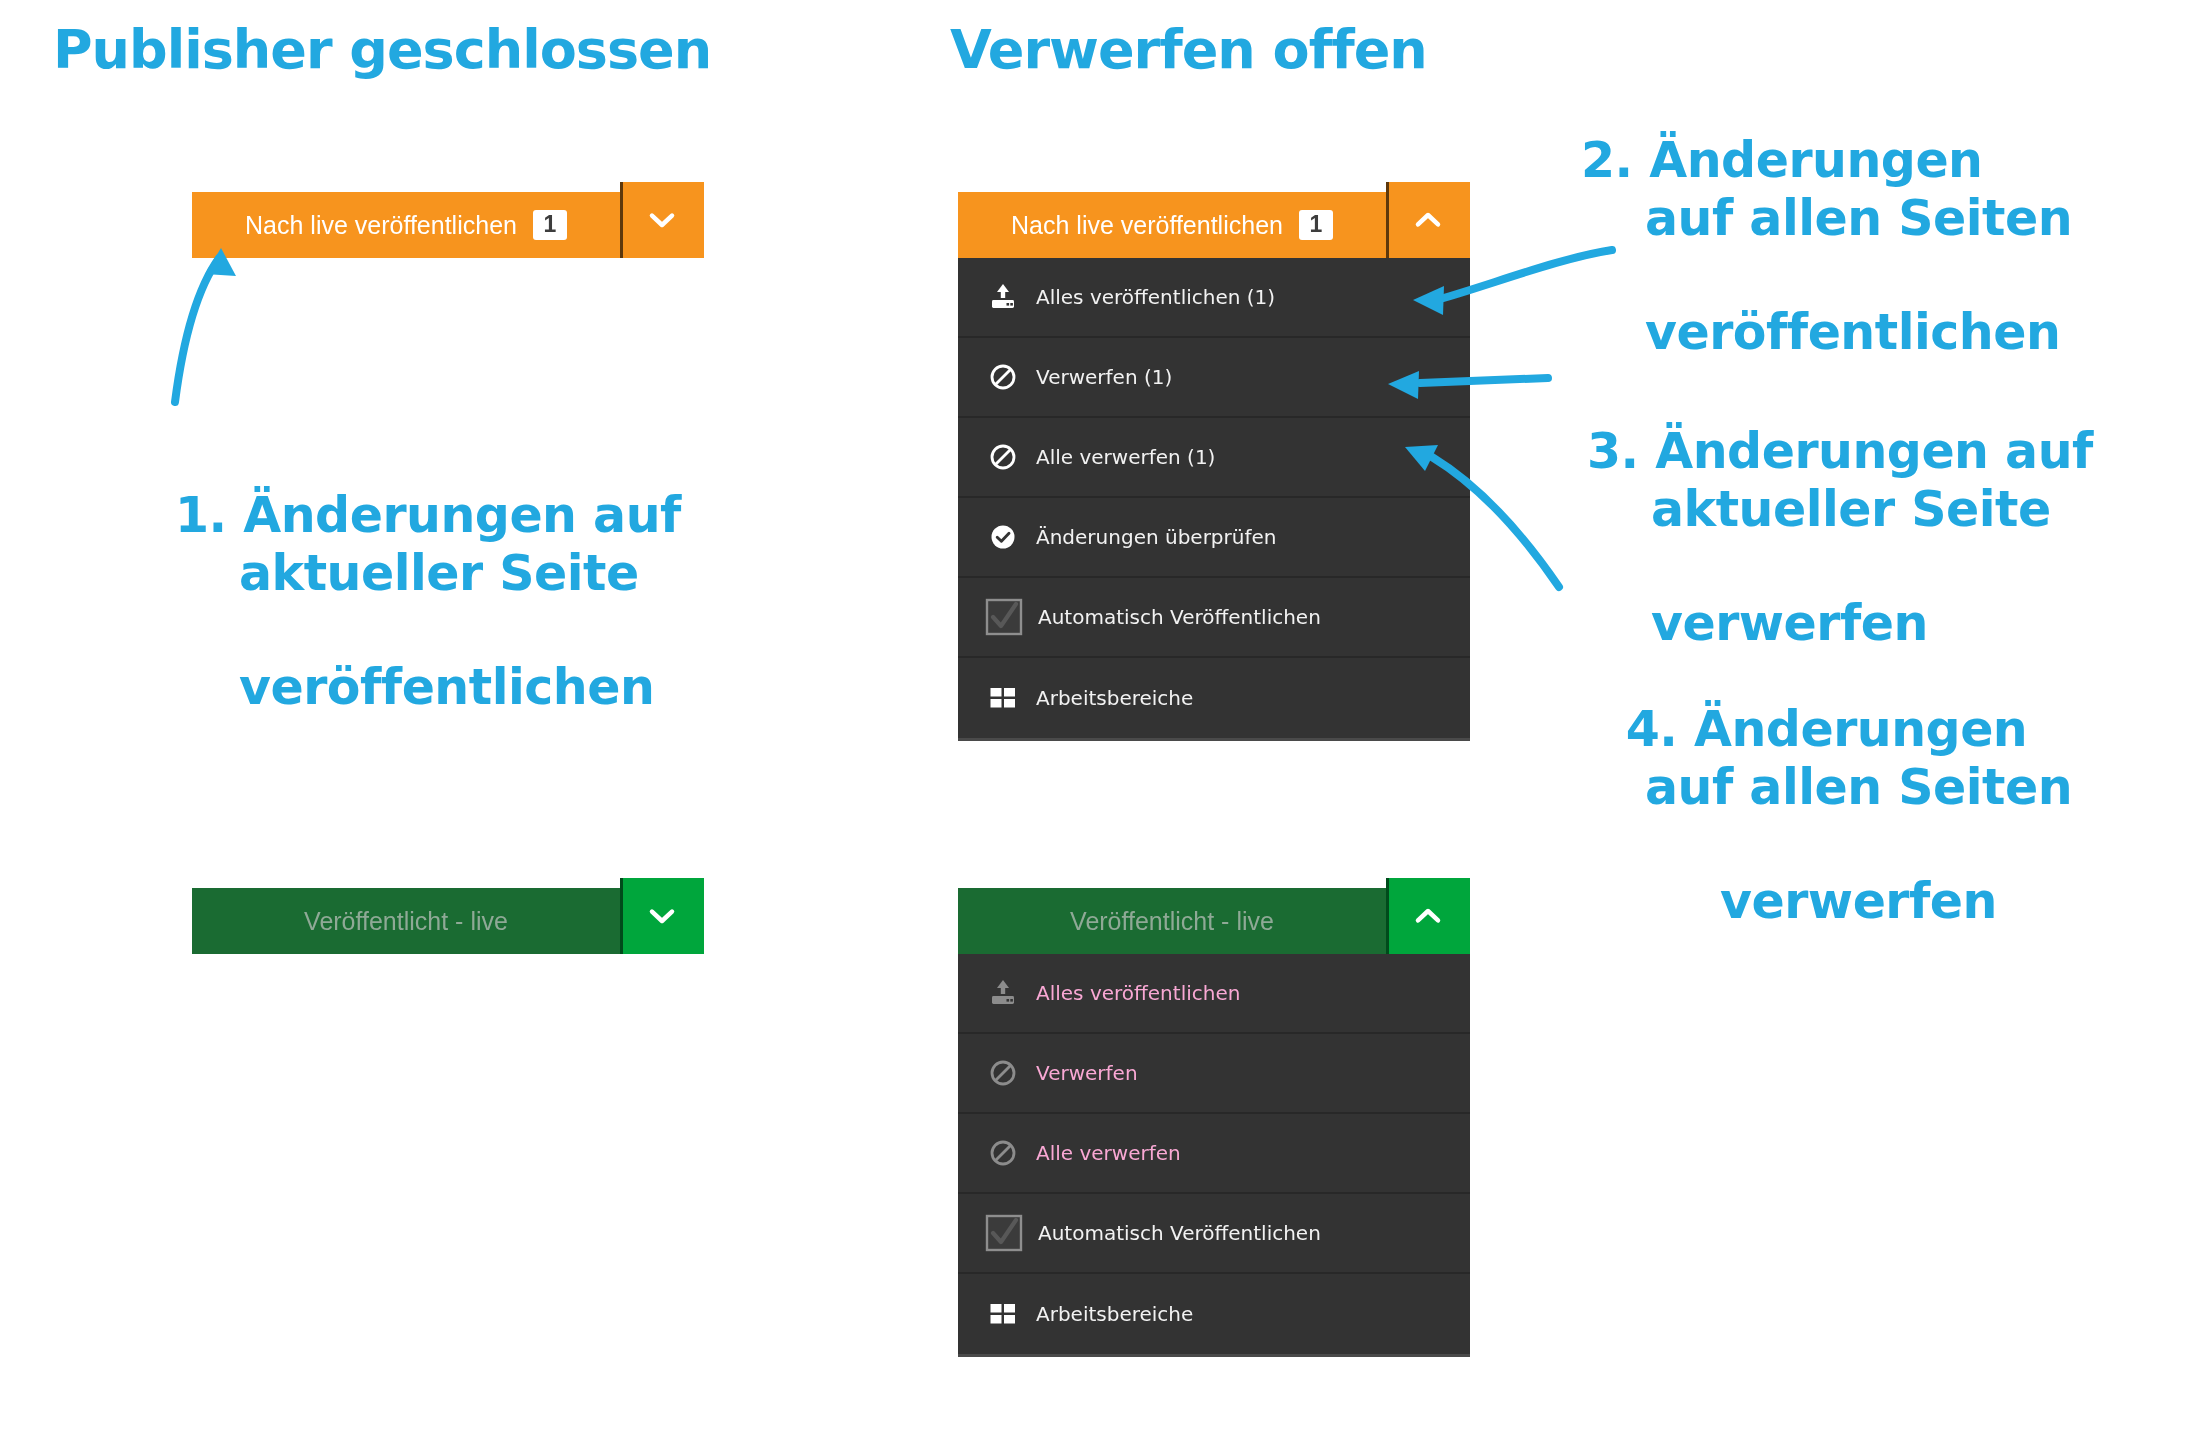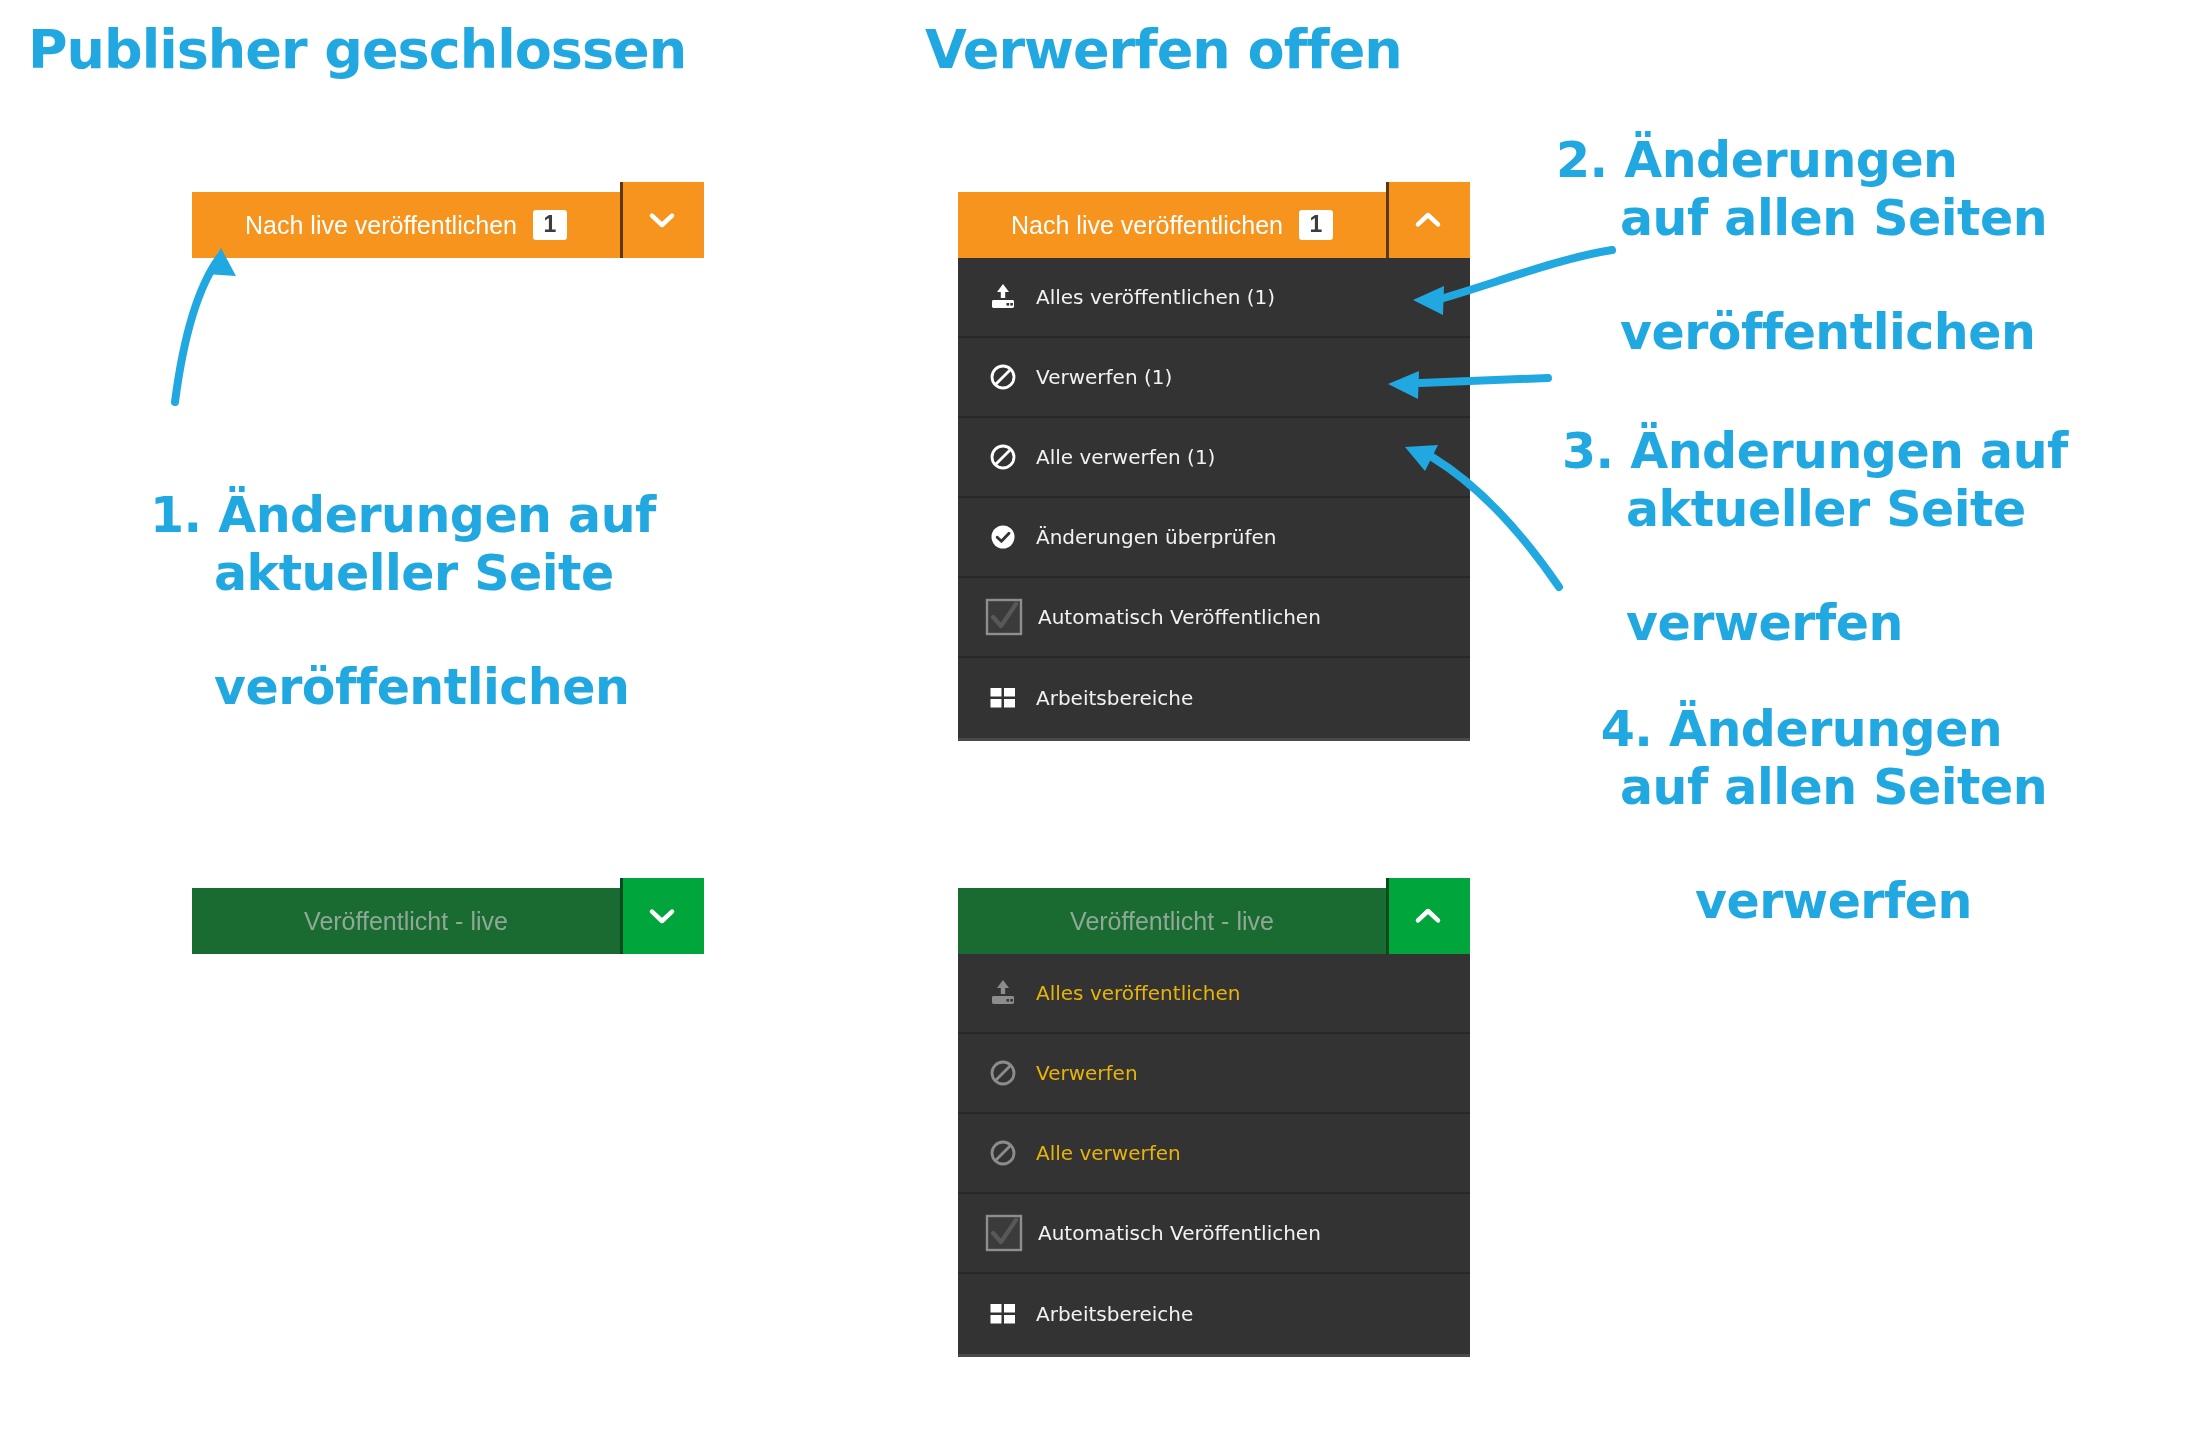--- a/index.html
+++ b/index.html
@@ -18,20 +18,21 @@
 
   
   .anno {
     position: absolute;
     color: #22A8E0;
     font-family: "DejaVu Sans", sans-serif;
     font-weight: bold;
     line-height: 1.17;
     white-space: pre-line;
     letter-spacing: -0.5px;
+    margin-left: 25px;
   }
   .section-title {
     font-size: 54px;
     letter-spacing: -1px;
   }
   .callout {
     font-size: 49px;
   }
   .callout .indent { display: block; padding-left: 64px; }
 
@@ -112,21 +113,21 @@
     gap: 18px;
     height: 80px;
     padding: 0 0 0 30px;
     box-sizing: border-box;
     border-bottom: 2px solid #282828;
     color: #f2f2f2;
     font-size: 20px;
     font-family: "DejaVu Sans", sans-serif;
   }
   .menu-item:last-child { border-bottom: none; }
-  .menu-item.disabled { color: #eab308; }
+  .menu-item.disabled { color: #f9a8d4; }
   .menu-item .mi-icon {
     flex: 0 0 auto;
     width: 30px;
     height: 30px;
     display: flex;
     align-items: center;
     justify-content: center;
   }
   .menu-item .mi-icon svg { display:block; }
   .menu-item.has-check .mi-icon { width: 40px; height: 40px; }

